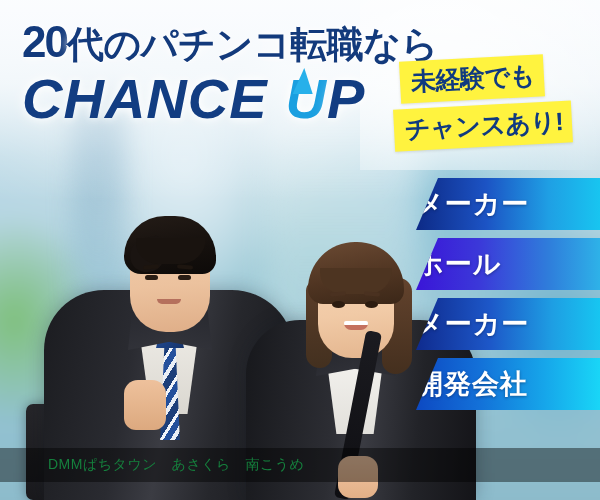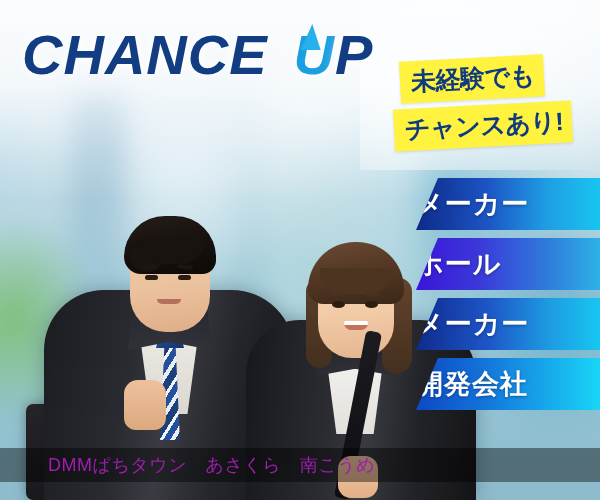--- a/index.html
+++ b/index.html
@@ -190,21 +190,21 @@
 
   
   .headline{position:absolute;left:22px;top:20px;width:430px;}
   .line1{
     font-size:37px;font-weight:700;letter-spacing:-.5px;color:#133a7c;
     line-height:1;white-space:nowrap;
     text-shadow:0 0 7px rgba(255,255,255,.95),0 0 14px rgba(255,255,255,.85),0 1px 0 rgba(255,255,255,.9);
   }
   .line1 .num{font-size:44px;letter-spacing:-2px;}
   .line2{
-    margin-top:7px;display:flex;align-items:baseline;gap:10px;white-space:nowrap;
+    margin-top:7px;display:flex;align-items:baseline;gap:2px;white-space:nowrap;
     text-shadow:0 0 8px rgba(255,255,255,.95),0 0 16px rgba(255,255,255,.8);
   }
   .chance{
     font-size:56px;font-weight:700;font-style:italic;color:#123d82;
     letter-spacing:1px;line-height:1;font-family:"Liberation Sans","DejaVu Sans",sans-serif;
   }
   .upwrap{position:relative;margin-left:16px;display:inline-block;line-height:1;}
   .up-u{
     font-size:56px;font-weight:700;font-style:italic;color:#1a9fe0;letter-spacing:1px;
   }
@@ -245,21 +245,21 @@
   .tab.t2{background:linear-gradient(90deg,#0f2b8e 0%,#1d57c8 40%,#1e9ee3 74%,#17c6f1 100%);}
   .tab.t3{background:linear-gradient(90deg,#6a11d6 0%,#5a3ae0 32%,#3a7ce0 70%,#3fa3e8 100%);}
   .tab.t4{background:linear-gradient(90deg,#0d49c2 0%,#1370d8 34%,#16a6ea 70%,#19d6f7 100%);}
 
   
   .caption{
     position:absolute;left:0;bottom:18px;width:100%;height:34px;
     background:rgba(0,0,0,.42);display:flex;align-items:center;
   }
   .caption span{
-    color:#a21caf;font-size:18px;margin-left:48px;letter-spacing:.5px;white-space:nowrap;
+    color:#15803d;font-size:14px;margin-left:48px;letter-spacing:.5px;white-space:nowrap;
   }
 </style>
 </head>
 <body>
 
 <div class="banner">
 
   <div class="bg">
     <div class="bg-base"></div>
     <div class="bg-pillar"></div>
@@ -303,20 +303,21 @@
     <div class="w-browL"></div>
     <div class="w-browR"></div>
     <div class="w-eyeL"></div>
     <div class="w-eyeR"></div>
     <div class="w-mouth"></div>
     <div class="w-strap"></div>
     <div class="w-hand"></div>
   </div>
 
   <div class="headline">
+    <div class="line1"><span class="num">20</span><span>代のパチンコ転職なら</span></div>
     <div class="line2">
       <span class="chance">CHANCE</span>
       <span class="upwrap">
         <span class="up-arrow"></span>
         <span class="up-u">U</span><span class="up-p">P</span>
       </span>
     </div>
   </div>
 
   <div class="badge">

